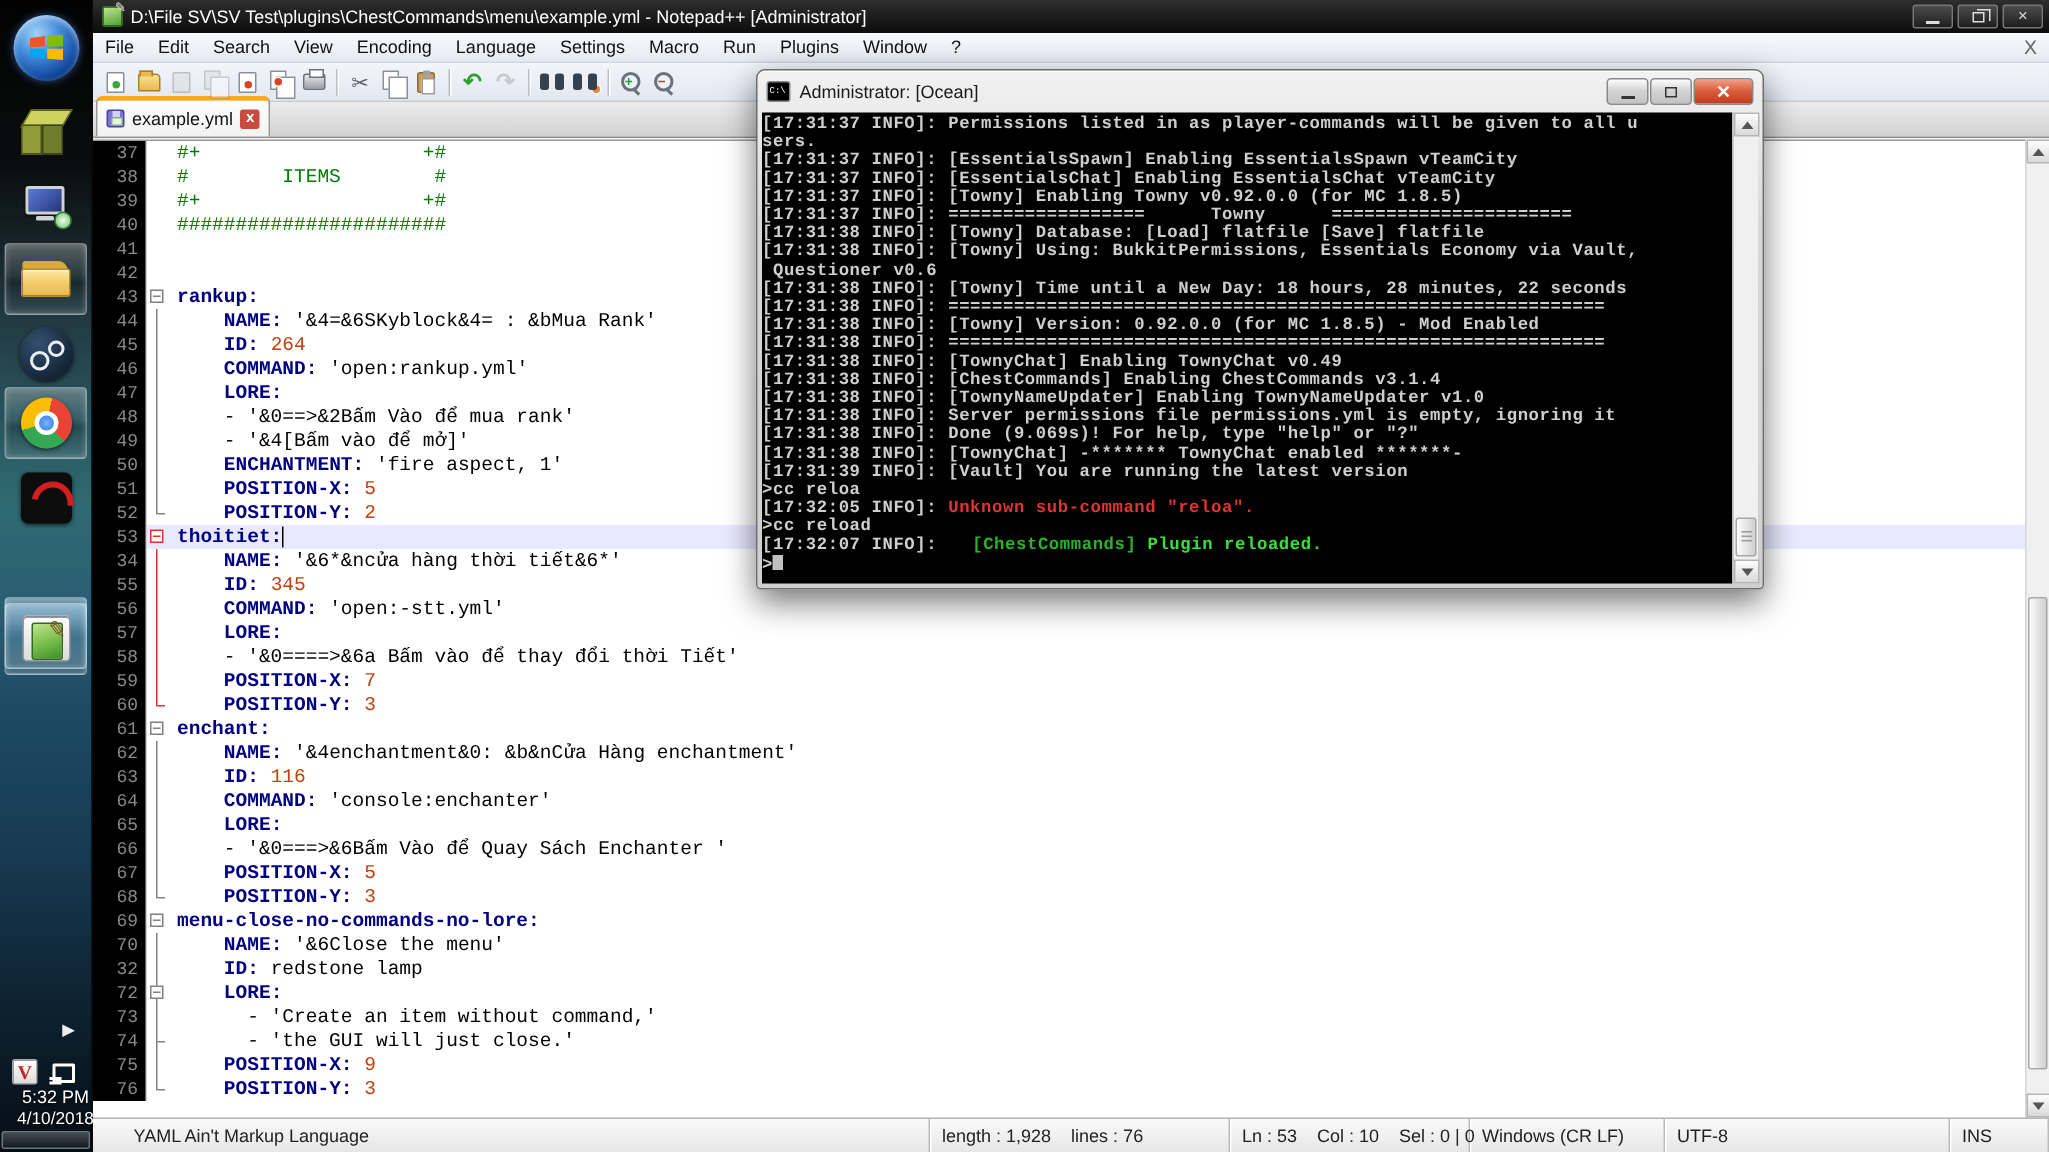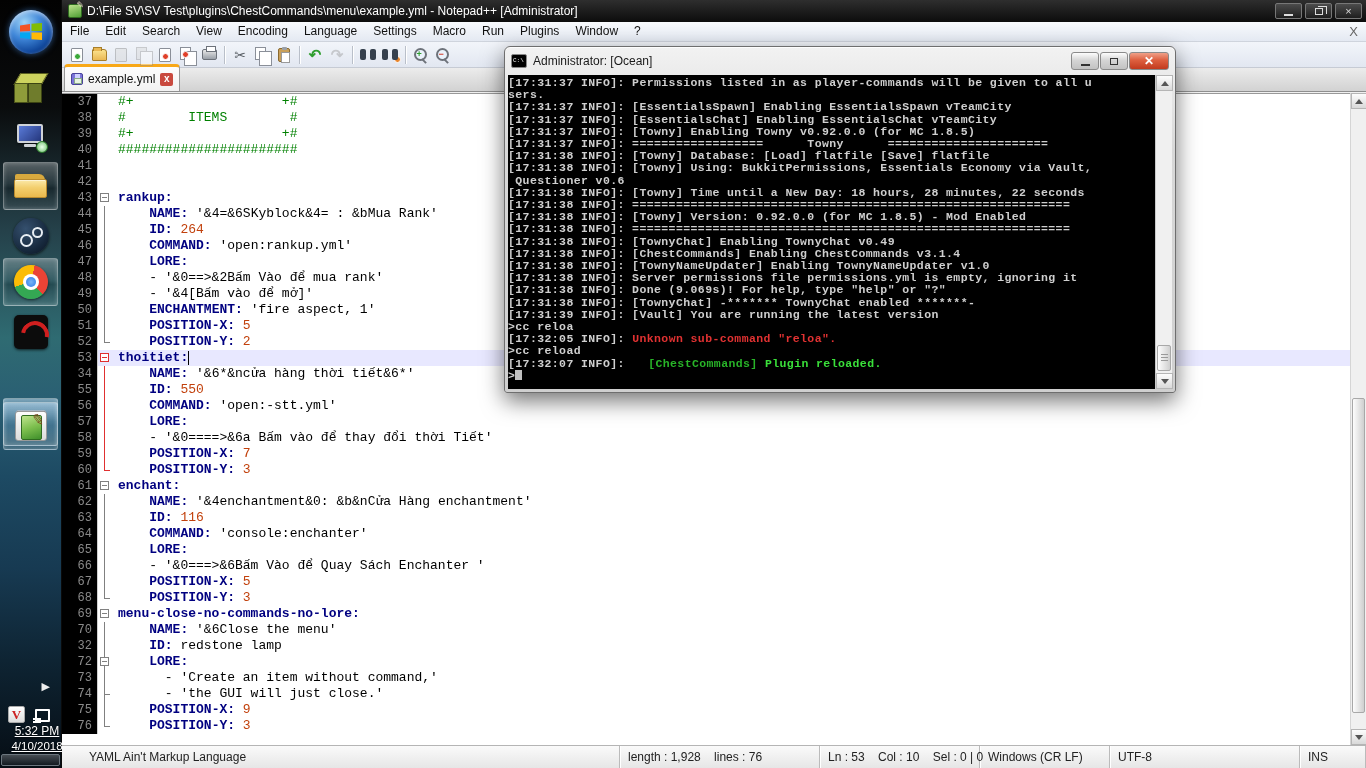--- a/index.html
+++ b/index.html
@@ -45,21 +45,21 @@
   .ic-npp::before{ content:""; position:absolute; left:5px; top:3px; width:19px; height:23px; border-radius:2px; background:linear-gradient(160deg,#bfe48f,#7dbf4e 50%,#3f8f2b); border:1px solid #2f6b20; }
   .ic-npp::after{ content:"✎"; position:absolute; right:1px; top:-1px; font-size:15px; color:#7a4a22; transform:rotate(8deg); }
 
   .tray{ position:absolute; left:0; bottom:0; width:62px; color:#fff; }
   .tray-arrow{ position:absolute; right:12px; top:-88px; color:#eee; font-size:11px; }
   .tray-icons{ position:absolute; left:8px; top:-62px; display:flex; gap:8px; align-items:center;}
   .ic-v{ width:17px; height:17px; background:linear-gradient(#fff,#ddd); border:1px solid #aaa; border-radius:2px; color:#c22; font-weight:bold; font-family:"Liberation Serif",serif; font-size:13px; text-align:center; line-height:15px;}
   .ic-net{ width:17px; height:14px; position:relative; margin-top:2px;}
   .ic-net::before{ content:""; position:absolute; right:0; top:0; width:11px; height:9px; border:2px solid #fff; border-radius:1px;}
   .ic-net::after{ content:""; position:absolute; left:0; bottom:0; width:8px; height:2px; background:#fff; box-shadow:0 -3px 0 #fff, 3px -1px 0 #fff;}
-  .clock{ position:absolute; left:0; top:-44px; width:74px; text-align:center; font-size:12px; color:#fff; text-shadow:0 1px 2px #000;text-decoration:underline;}
+  .clock{ position:absolute; left:0; top:-44px; width:74px; text-align:center; font-size:12px; color:#fff; text-shadow:0 1px 2px #000;}
   .clock .date{ font-size:11.5px; margin-top:2px;}
   .show-desktop{ position:absolute; left:1px; bottom:2px; width:59px; height:12px; border:1px solid #6c767e; border-radius:2px; background:linear-gradient(180deg,rgba(255,255,255,.25),rgba(255,255,255,.05)); }
 
   
   .npp{ position:absolute; left:62px; top:0; width:1304px; height:768px; background:#f0f0f0; z-index:20;}
   .npp-title{ height:22px; background:linear-gradient(180deg,#2e2e2e,#0c0c0c); display:flex; align-items:center; padding:0 4px; color:#fff; font-size:12px; }
   .npp-title .ticon{ width:14px; height:14px; margin:0 5px 0 2px; background:linear-gradient(160deg,#bfe48f,#4f9f35); border:1px solid #2f6b20; border-radius:2px; position:relative;}
   .npp-title .ticon::after{content:"✎"; position:absolute; right:-3px; top:-5px; font-size:9px; color:#e8d9c8;}
   .npp-title .ttext{ flex:1; white-space:nowrap; overflow:hidden; }
   .cap-btn{ width:27px; height:16px; margin-left:3px; border:1px solid #777; border-radius:2px; background:linear-gradient(#4c4c4c,#1e1e1e); position:relative; display:flex; align-items:center; justify-content:center; color:#ddd; font-size:11px; line-height:10px;}
@@ -341,21 +341,21 @@
       <div class="erow"><span class="ln">45</span><span class="fold"><i class="fl-v"></i></span><span class="code"><span class="c-s">    </span><span class="c-k">ID:</span><span class="c-s"> </span><span class="c-n">264</span></span></div>
       <div class="erow"><span class="ln">46</span><span class="fold"><i class="fl-v"></i></span><span class="code"><span class="c-s">    </span><span class="c-k">COMMAND:</span><span class="c-s"> 'open:rankup.yml'</span></span></div>
       <div class="erow"><span class="ln">47</span><span class="fold"><i class="fl-v"></i></span><span class="code"><span class="c-s">    </span><span class="c-k">LORE:</span></span></div>
       <div class="erow"><span class="ln">48</span><span class="fold"><i class="fl-v"></i></span><span class="code"><span class="c-s">    - '&amp;0==&gt;&amp;2Bấm Vào để mua rank'</span></span></div>
       <div class="erow"><span class="ln">49</span><span class="fold"><i class="fl-v"></i></span><span class="code"><span class="c-s">    - '&amp;4[Bấm vào để mở]'</span></span></div>
       <div class="erow"><span class="ln">50</span><span class="fold"><i class="fl-v"></i></span><span class="code"><span class="c-s">    </span><span class="c-k">ENCHANTMENT:</span><span class="c-s"> 'fire aspect, 1'</span></span></div>
       <div class="erow"><span class="ln">51</span><span class="fold"><i class="fl-v"></i></span><span class="code"><span class="c-s">    </span><span class="c-k">POSITION-X:</span><span class="c-s"> </span><span class="c-n">5</span></span></div>
       <div class="erow"><span class="ln">52</span><span class="fold"><i class="fl-vt"></i><i class="fl-tick"></i></span><span class="code"><span class="c-s">    </span><span class="c-k">POSITION-Y:</span><span class="c-s"> </span><span class="c-n">2</span></span></div>
       <div class="erow cur"><span class="ln">53</span><span class="fold red"><i class="fl-box"></i></span><span class="code"><span class="c-k">thoitiet:</span><span class="caret" style="left: calc(9ch + 6px);"></span></span></div>
       <div class="erow"><span class="ln">34</span><span class="fold red"><i class="fl-v"></i></span><span class="code"><span class="c-s">    </span><span class="c-k">NAME:</span><span class="c-s"> '&amp;6*&amp;ncửa hàng thời tiết&amp;6*'</span></span></div>
-      <div class="erow"><span class="ln">55</span><span class="fold red"><i class="fl-v"></i></span><span class="code"><span class="c-s">    </span><span class="c-k">ID:</span><span class="c-s"> </span><span class="c-n">550</span></span></div>
+      <div class="erow"><span class="ln">55</span><span class="fold red"><i class="fl-v"></i></span><span class="code"><span class="c-s">    </span><span class="c-k">ID:</span><span class="c-s"> </span><span class="c-n">345</span></span></div>
       <div class="erow"><span class="ln">56</span><span class="fold red"><i class="fl-v"></i></span><span class="code"><span class="c-s">    </span><span class="c-k">COMMAND:</span><span class="c-s"> 'open:-stt.yml'</span></span></div>
       <div class="erow"><span class="ln">57</span><span class="fold red"><i class="fl-v"></i></span><span class="code"><span class="c-s">    </span><span class="c-k">LORE:</span></span></div>
       <div class="erow"><span class="ln">58</span><span class="fold red"><i class="fl-v"></i></span><span class="code"><span class="c-s">    - '&amp;0====&gt;&amp;6a Bấm vào để thay đổi thời Tiết'</span></span></div>
       <div class="erow"><span class="ln">59</span><span class="fold red"><i class="fl-v"></i></span><span class="code"><span class="c-s">    </span><span class="c-k">POSITION-X:</span><span class="c-s"> </span><span class="c-n">7</span></span></div>
       <div class="erow"><span class="ln">60</span><span class="fold red"><i class="fl-vt"></i><i class="fl-tick"></i></span><span class="code"><span class="c-s">    </span><span class="c-k">POSITION-Y:</span><span class="c-s"> </span><span class="c-n">3</span></span></div>
       <div class="erow"><span class="ln">61</span><span class="fold"><i class="fl-box"></i></span><span class="code"><span class="c-k">enchant:</span></span></div>
       <div class="erow"><span class="ln">62</span><span class="fold"><i class="fl-v"></i></span><span class="code"><span class="c-s">    </span><span class="c-k">NAME:</span><span class="c-s"> '&amp;4enchantment&amp;0: &amp;b&amp;nCửa Hàng enchantment'</span></span></div>
       <div class="erow"><span class="ln">63</span><span class="fold"><i class="fl-v"></i></span><span class="code"><span class="c-s">    </span><span class="c-k">ID:</span><span class="c-s"> </span><span class="c-n">116</span></span></div>
       <div class="erow"><span class="ln">64</span><span class="fold"><i class="fl-v"></i></span><span class="code"><span class="c-s">    </span><span class="c-k">COMMAND:</span><span class="c-s"> 'console:enchanter'</span></span></div>
       <div class="erow"><span class="ln">65</span><span class="fold"><i class="fl-v"></i></span><span class="code"><span class="c-s">    </span><span class="c-k">LORE:</span></span></div>

